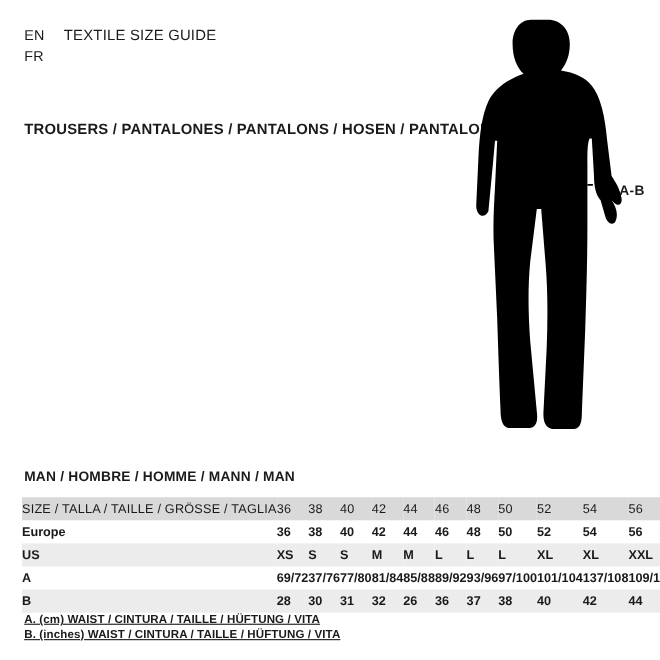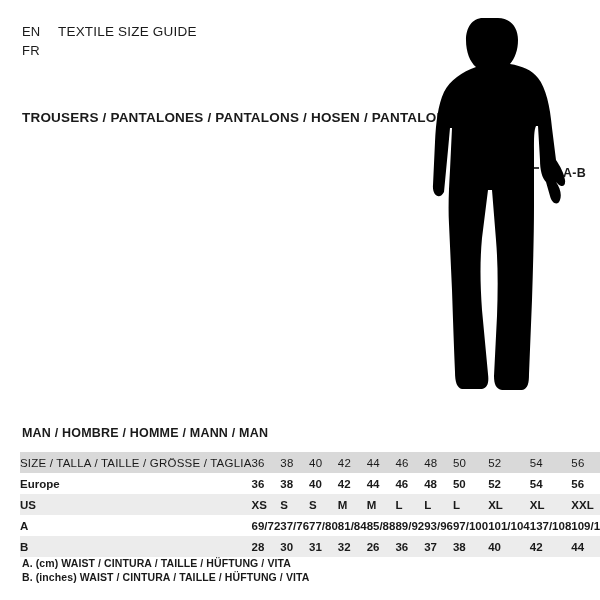--- a/index.html
+++ b/index.html
@@ -125,21 +125,21 @@
 
   .footnotes {
     position: absolute;
     top: 556px;
     left: 22px;
     font-size: 10.5px;
     line-height: 14px;
     font-weight: bold;
     letter-spacing: 0.1px;
   }
-  .footnotes div { white-space: nowrap; }
+  .footnotes div { white-space: nowrap; text-decoration: underline; }
 </style>
 </head>
 <body>
 
 <div class="page">
 
   <div class="lang-block">
     <div class="lang-row">
       <span class="lang-code">EN</span>
       <span class="lang-label">TEXTILE SIZE GUIDE</span>

